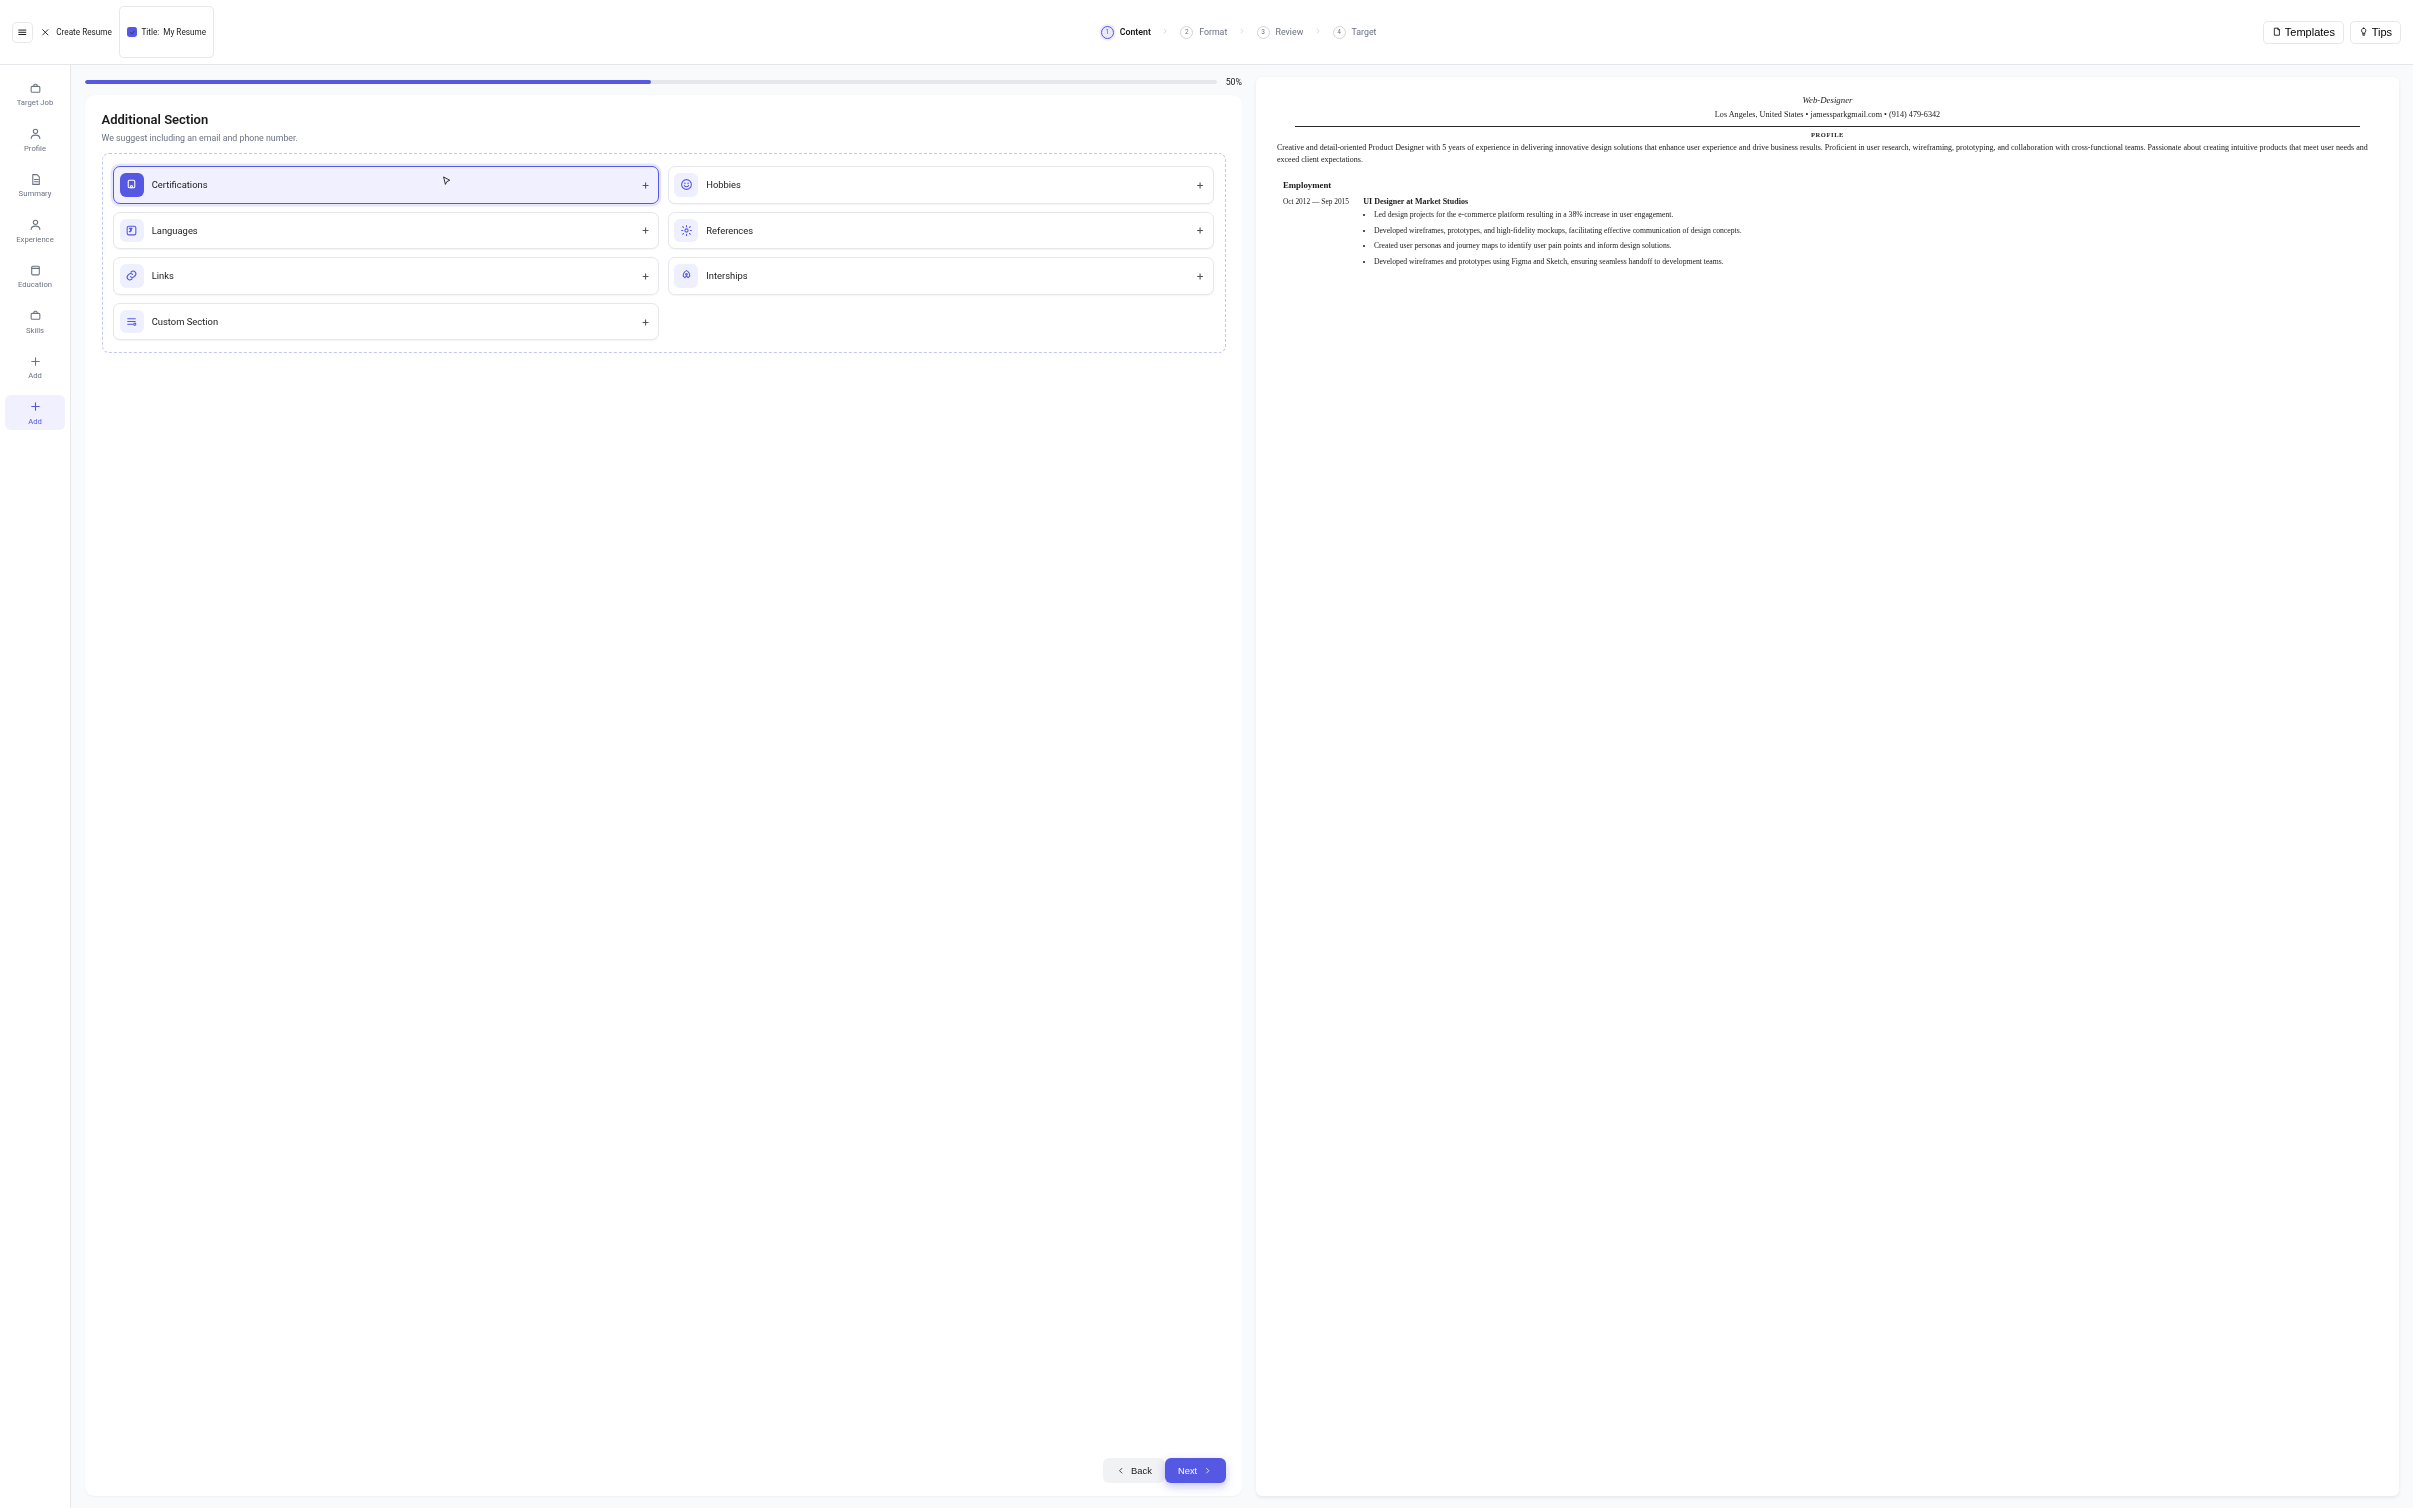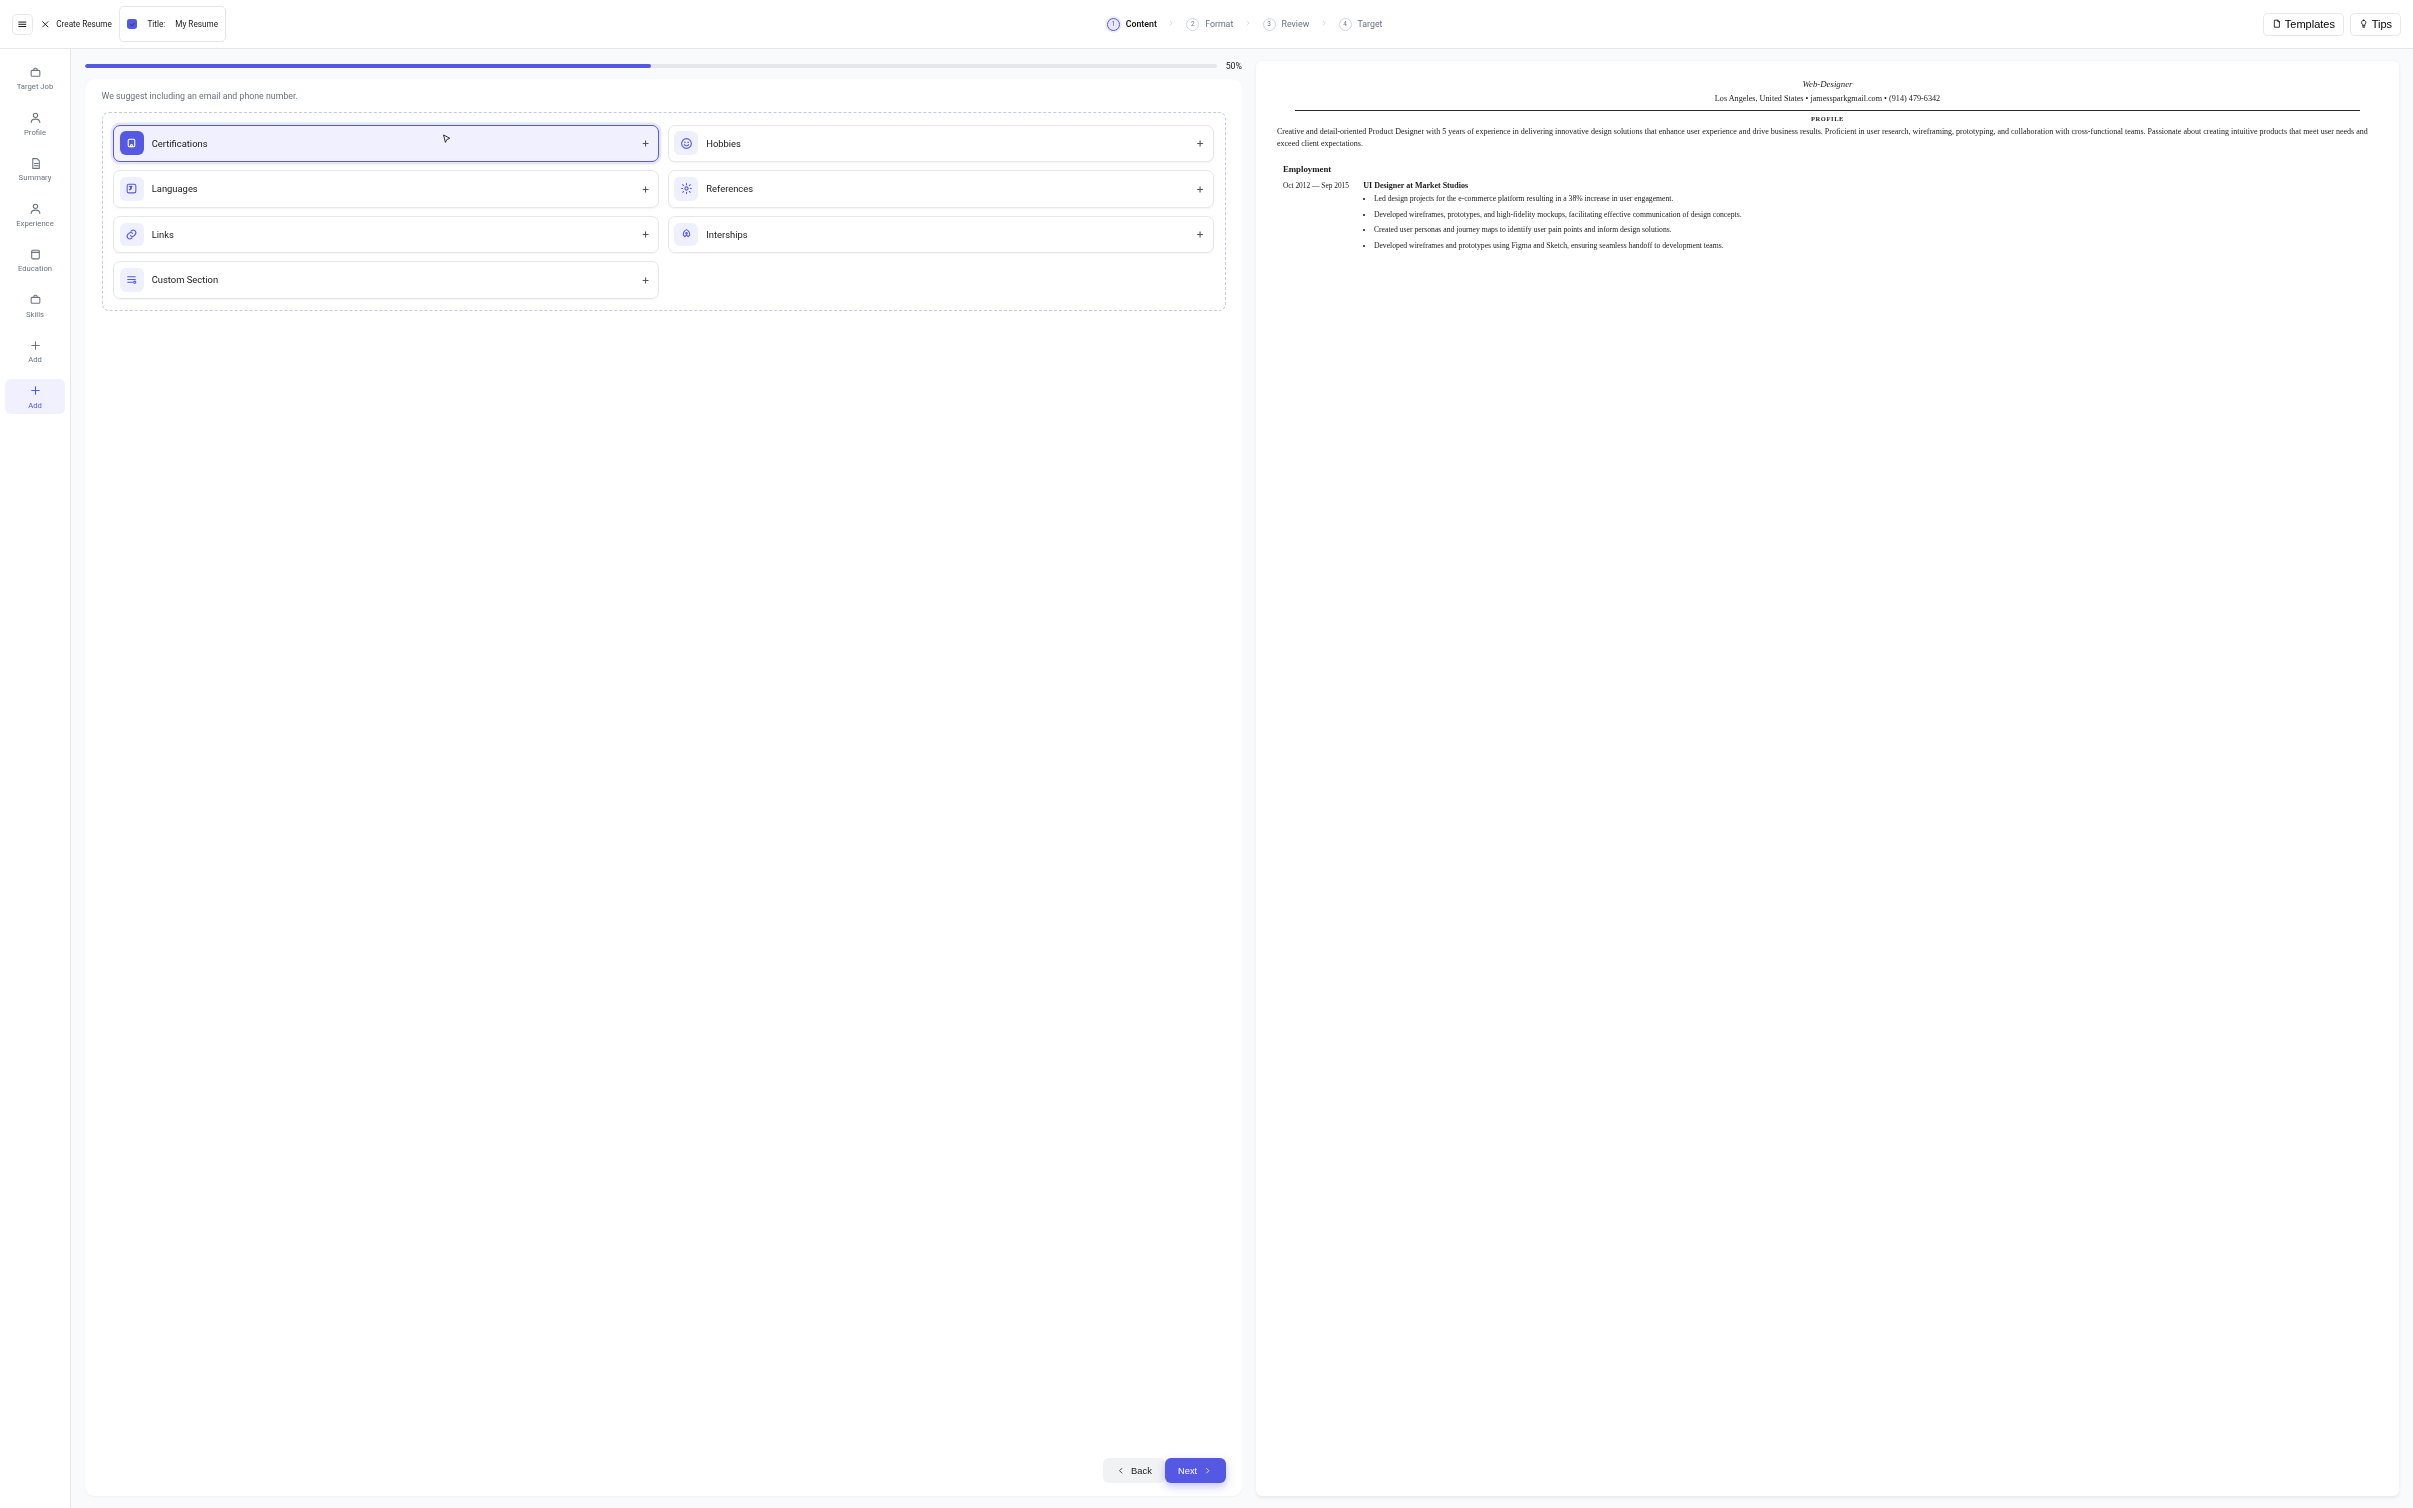--- a/index.html
+++ b/index.html
@@ -27,22 +27,22 @@
     display: flex; align-items: center; padding: 5.9px 11.8px;
     background: var(--white); border-bottom: 0.6px solid var(--border); gap: 7px;
   }
   .icon-btn {
     width: 21px; height: 21px; border: 0.6px solid var(--border); border-radius: 4.7px;
     background: var(--white); display: flex; align-items: center; justify-content: center;
     cursor: pointer;
   }
   .close-group { display: flex; align-items: center; gap: 5.9px; cursor: pointer; }
   .title-chip {
-    display: flex; align-items: center; gap: 10px; border: 0.6px solid var(--border);
-    border-radius: 4.7px; padding: 12px 7px; background: var(--white);
+    display: flex; align-items: center; gap: 4px; border: 0.6px solid var(--border);
+    border-radius: 4.7px; padding: 20px 7px; background: var(--white);
   }
   .title-check {
     width: 10.6px; height: 10.6px; border-radius: 2.4px; background: var(--primary);
     display: flex; align-items: center; justify-content: center;
   }
   .title-check svg { width: 7px; height: 7px; }
   .breadcrumb { display: flex; align-items: center; gap: 10.6px; margin: 0 auto; }
   .bc-step { display: flex; align-items: center; gap: 5.9px; cursor: pointer; }
   .bc-num {
     width: 13px; height: 13px; border-radius: 50%; border: 0.6px solid #d1d5db;
@@ -314,20 +314,21 @@
 
       <div class="editor-col">
         <div class="progress-row">
           <div class="progress-bar">
             <div class="progress-fill" id="progress-fill" style="width: 50%;"></div>
           </div>
           <span class="progress-label">50%</span>
         </div>
 
         <div class="editor-card">
+          <div class="editor-title">Additional Section</div>
           <div class="editor-sub">We suggest including an email and phone number.</div>
 
           <div class="chips-panel" id="chips">
               <div class="chip selected">
     <span class="ico">
       <svg viewBox="0 0 24 24">
                     <rect x="6" y="4" width="12" height="14" rx="2"></rect>
                     <circle cx="12" cy="16" r="2"></circle>
                   </svg>
     </span>

